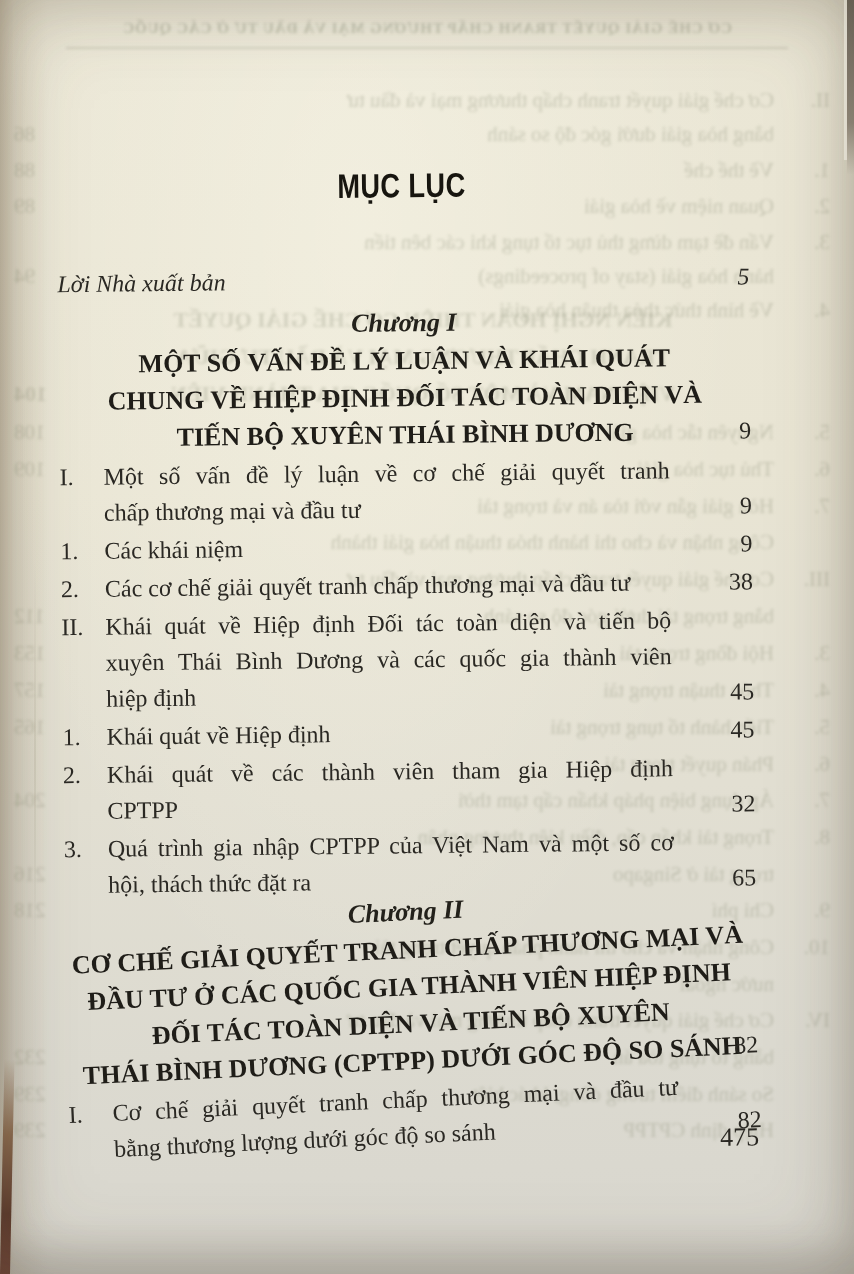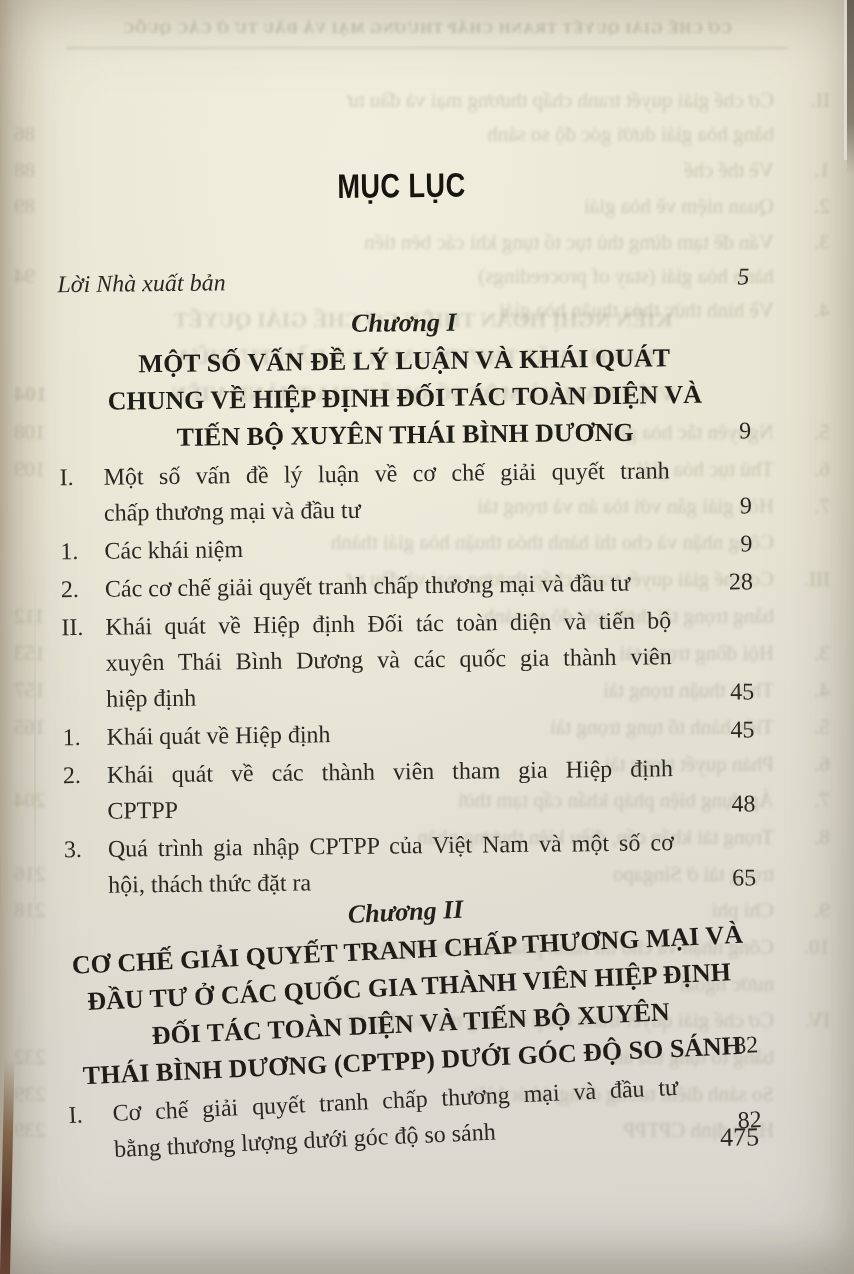--- a/index.html
+++ b/index.html
@@ -256,21 +256,21 @@
           <div class="t-text">
             <div class="line">Các khái niệm</div>
           </div>
           <span class="t-page">9</span>
         </div>
         <div class="row">
           <span class="t-label">2.</span>
           <div class="t-text">
             <div class="line">Các cơ chế giải quyết tranh chấp thương mại và đầu tư</div>
           </div>
-          <span class="t-page">28</span>
+          <span class="t-page">38</span>
         </div>
         <div class="row">
           <span class="t-label">II.</span>
           <div class="t-text">
             <div class="line mid">Khái quát về Hiệp định Đối tác toàn diện và tiến bộ</div>
             <div class="line mid">xuyên Thái Bình Dương và các quốc gia thành viên</div>
             <div class="line">hiệp định</div>
           </div>
           <span class="t-page">45</span>
         </div>
@@ -280,21 +280,21 @@
             <div class="line">Khái quát về Hiệp định</div>
           </div>
           <span class="t-page">45</span>
         </div>
         <div class="row">
           <span class="t-label">2.</span>
           <div class="t-text">
             <div class="line mid">Khái quát về các thành viên tham gia Hiệp định</div>
             <div class="line">CPTPP</div>
           </div>
-          <span class="t-page">48</span>
+          <span class="t-page">32</span>
         </div>
         <div class="row">
           <span class="t-label">3.</span>
           <div class="t-text">
             <div class="line mid">Quá trình gia nhập CPTPP của Việt Nam và một số cơ</div>
             <div class="line">hội, thách thức đặt ra</div>
           </div>
           <span class="t-page">65</span>
         </div>
         <div class="skew2">

